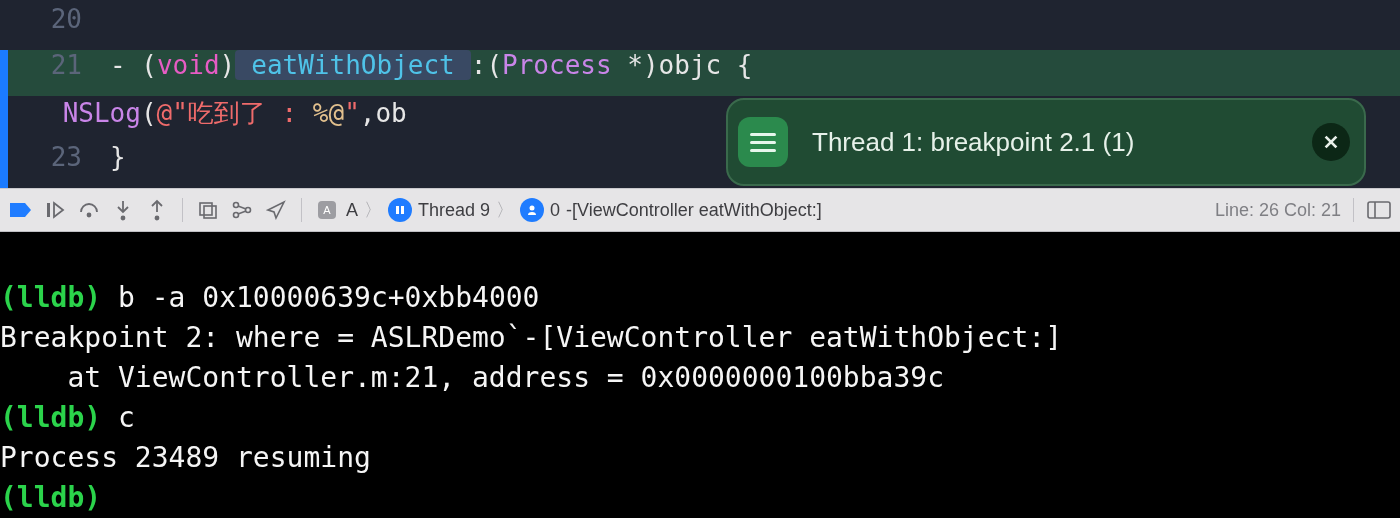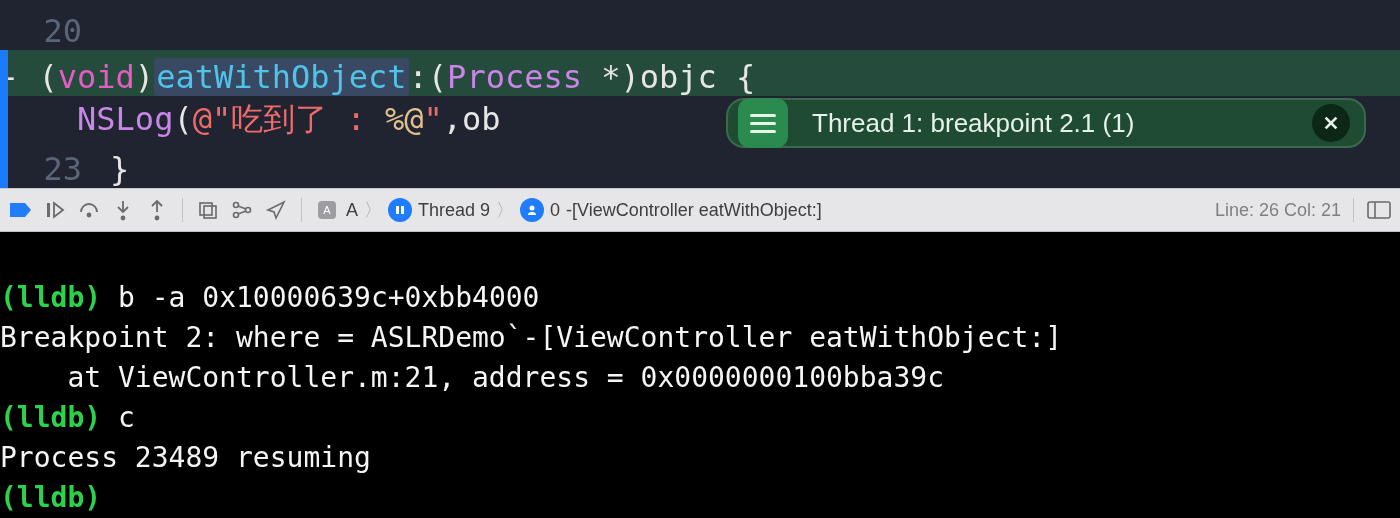--- a/index.html
+++ b/index.html
@@ -1,32 +1,32 @@
 <!DOCTYPE html>
 <html><head>
 <meta charset="utf-8">
 <style>
   html,body{margin:0;padding:0;width:1400px;height:518px;background:#000;font-family:Menlo,Monaco,Consolas,monospace;overflow:hidden}
   *{box-sizing:border-box}
   
   .editor{background:#1f2430;position:relative;padding-top:4px}
-  .code-row{display:flex;align-items:flex-end;height:46px;font-size:32px;position:relative}
+  .code-row{display:flex;align-items:flex-start;height:46px;font-size:26px;position:relative}
   .gutter{width:110px;text-align:right;padding-right:28px;color:#5b657a;z-index:2}
   .stop-bar{position:absolute;left:0;top:0;bottom:0;width:8px;background:#1b7bff;z-index:3}
   .hl{position:absolute;left:0;right:0;top:0;bottom:0;background:#254b3c;z-index:0}
   .code{white-space:pre;position:relative;z-index:2}
   .kw{color:#e65cc4}
   .type{color:#c985e8}
   .fn{color:#4fc3e8}
-  .sel{background:#394963;border-radius:4px;padding:0 2px}
+  .sel{background:#394963;border-radius:4px;padding:0 16px}
   .pln{color:#e6e6e6}
   .str{color:#ef6b6b}
   .pct{color:#e2c08d}
   
-  .bp-pop{position:absolute;right:34px;top:98px;width:640px;height:50px;background:#204b33;border:2px solid #3a6a4c;border-radius:18px;display:flex;align-items:center;color:#e6f1e9;font-family:-apple-system,Helvetica,Arial,sans-serif;font-size:26px;z-index:20}
+  .bp-pop{position:absolute;right:34px;top:98px;width:640px;height:88px;background:#204b33;border:2px solid #3a6a4c;border-radius:18px;display:flex;align-items:center;color:#e6f1e9;font-family:-apple-system,Helvetica,Arial,sans-serif;font-size:26px;z-index:20}
   .bp-menu{width:50px;height:50px;border-radius:12px;background:#2b8a4d;display:flex;flex-direction:column;justify-content:center;align-items:center;margin-left:10px;gap:5px}
   .bp-menu span{width:26px;height:3px;background:#e6f7ec;border-radius:2px;display:block}
   .bp-text{margin-left:24px;flex:1}
   .bp-close{width:38px;height:38px;border-radius:50%;background:#0c2716;display:flex;align-items:center;justify-content:center;margin-right:14px}
   .bp-close svg{width:18px;height:18px;stroke:#e8efe9;stroke-width:3;fill:none}
   
   .dbg-bar{height:44px;background:#e6e5e7;border-top:1px solid #c9c8cc;border-bottom:1px solid #bfbec3;display:flex;align-items:center;font-family:-apple-system,Helvetica,Arial,sans-serif;font-size:18px;color:#4a4a4a;padding:0 8px;gap:8px}
   .ic{width:26px;height:26px;display:flex;align-items:center;justify-content:center;color:#6a6a6f}
   .sep{width:1px;height:24px;background:#c2c1c6;margin:0 4px}
   .pill{width:24px;height:24px;border-radius:50%;display:flex;align-items:center;justify-content:center}
@@ -46,20 +46,21 @@
 <body>
 
 <div class="editor" id="editor">
     <div class="code-row">
       <div class="gutter">20</div>
       <div class="code"></div>
     </div>
     <div class="code-row">
       <div class="hl"></div>
       <div class="stop-bar"></div>
+      <div class="gutter">21</div>
       <div class="code"><span class="pln">- </span><span class="pln">(</span><span class="kw">void</span><span class="pln">)</span><span class="fn sel">eatWithObject</span><span class="pln">:(</span><span class="type">Process</span><span class="pln"> </span><span class="pln">*</span><span class="pln">)objc {</span></div>
     </div>
     <div class="code-row">
       <div class="stop-bar"></div>
       <div class="code"><span class="pln">    </span><span class="type">NSLog</span><span class="pln">(</span><span class="str">@"吃到了 : </span><span class="pct">%@</span><span class="str">"</span><span class="pln">,ob</span></div>
     </div>
     <div class="code-row">
       <div class="stop-bar"></div>
       <div class="gutter">23</div>
       <div class="code"><span class="pln">}</span></div>

